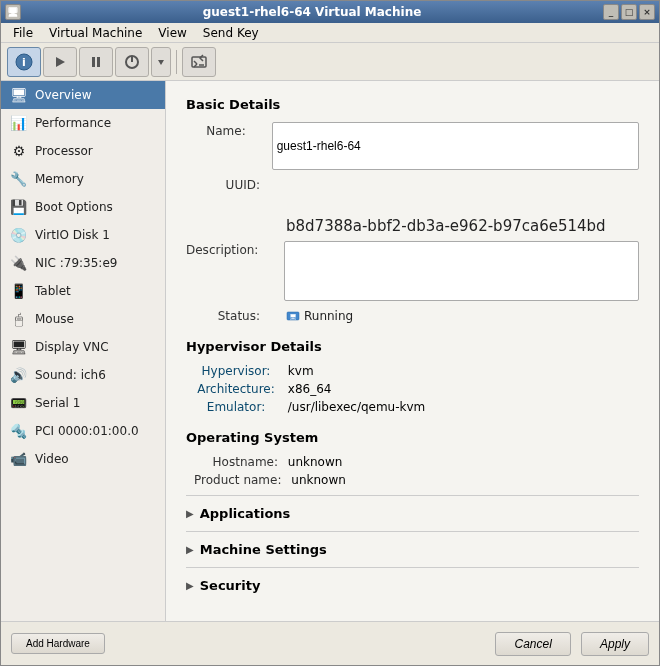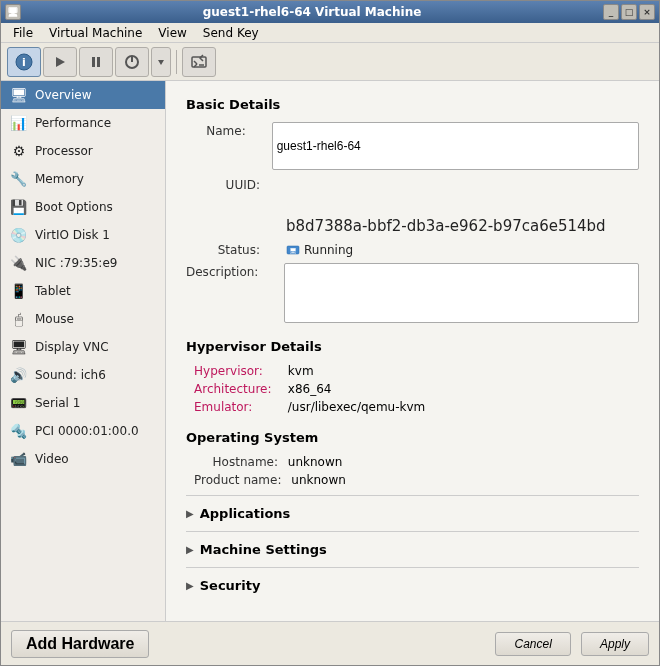--- a/index.html
+++ b/index.html
@@ -204,22 +204,21 @@
       align-items: center;
       justify-content: space-between;
       padding: 0 10px;
     }
     .add-hardware-btn {
       padding: 4px 14px;
       background: linear-gradient(to bottom, #f0ede8, #ddd9d0);
       border: 1px solid #aaa;
       border-radius: 3px;
       cursor: pointer;
-      font-size: 16px;
-      font-weight: bold;
+      font-size: 10px;
     }
     .action-btn {
       padding: 4px 18px;
       background: linear-gradient(to bottom, #f0ede8, #ddd9d0);
       border: 1px solid #aaa;
       border-radius: 3px;
       cursor: pointer;
       font-size: 12px;
       margin-left: 6px;
       font-style: italic;
@@ -228,23 +227,23 @@
       margin: 16px 0;
     }
     .hypervisor-row {
       font-size: 12px;
       margin-bottom: 4px;
       padding-left: 8px;
     }
     .hypervisor-label {
       display: inline-block;
       min-width: 90px;
-      text-align: left;
+      text-align: center;
       padding-right: 6px;
-      color: #be185d;
+      color: #0c4a6e;
     }
     .os-section {
       margin: 8px 0;
     }
     .os-row {
       font-size: 12px;
       margin-bottom: 4px;
       padding-left: 8px;
     }
     .os-label {
@@ -386,40 +385,40 @@
       <div class="section-title">Basic Details</div>
 
       <div class="field-row">
         <span class="field-label">Name:</span>
         <input type="text" class="field-input" value="guest1-rhel6-64" style="">
       </div>
 
       <div class="field-row">
         <span class="field-label">UUID:</span>
         <span class="field-value" style="font-size:15px;padding-top:2px;margin-top:39px;">b8d7388a-bbf2-db3a-e962-b97ca6e514bd</span>
+      </div>
+
+      <div class="field-row" style="align-items:flex-start;">
+        <span class="field-label">Description:</span>
+        <textarea class="field-textarea" style=""></textarea>
       </div>
 
       <div class="field-row">
         <span class="field-label">Status:</span>
         <span class="field-value" style="display:flex;align-items:center;padding-top:2px;">
           <span style="display:inline-block;width:14px;height:14px;margin-right:4px;">
             <svg width="14" height="14" viewBox="0 0 14 14">
               <rect x="1" y="3" width="12" height="8" rx="1" fill="#4488cc" stroke="#2266aa" stroke-width="0.5"></rect>
               <text x="7" y="10" text-anchor="middle" fill="white" font-size="6">🖥</text>
             </svg>
           </span>
           <span>Running</span>
         </span>
       </div>
 
-      <div class="field-row" style="align-items:flex-start;">
-        <span class="field-label">Description:</span>
-        <textarea class="field-textarea" style=""></textarea>
-      </div>
-
       <div class="hypervisor-section">
         <div class="section-title">Hypervisor Details</div>
         <div class="hypervisor-row">
           <span class="hypervisor-label">Hypervisor:</span>
           <span>kvm</span>
         </div>
         <div class="hypervisor-row">
           <span class="hypervisor-label">Architecture:</span>
           <span>x86_64</span>
         </div>

